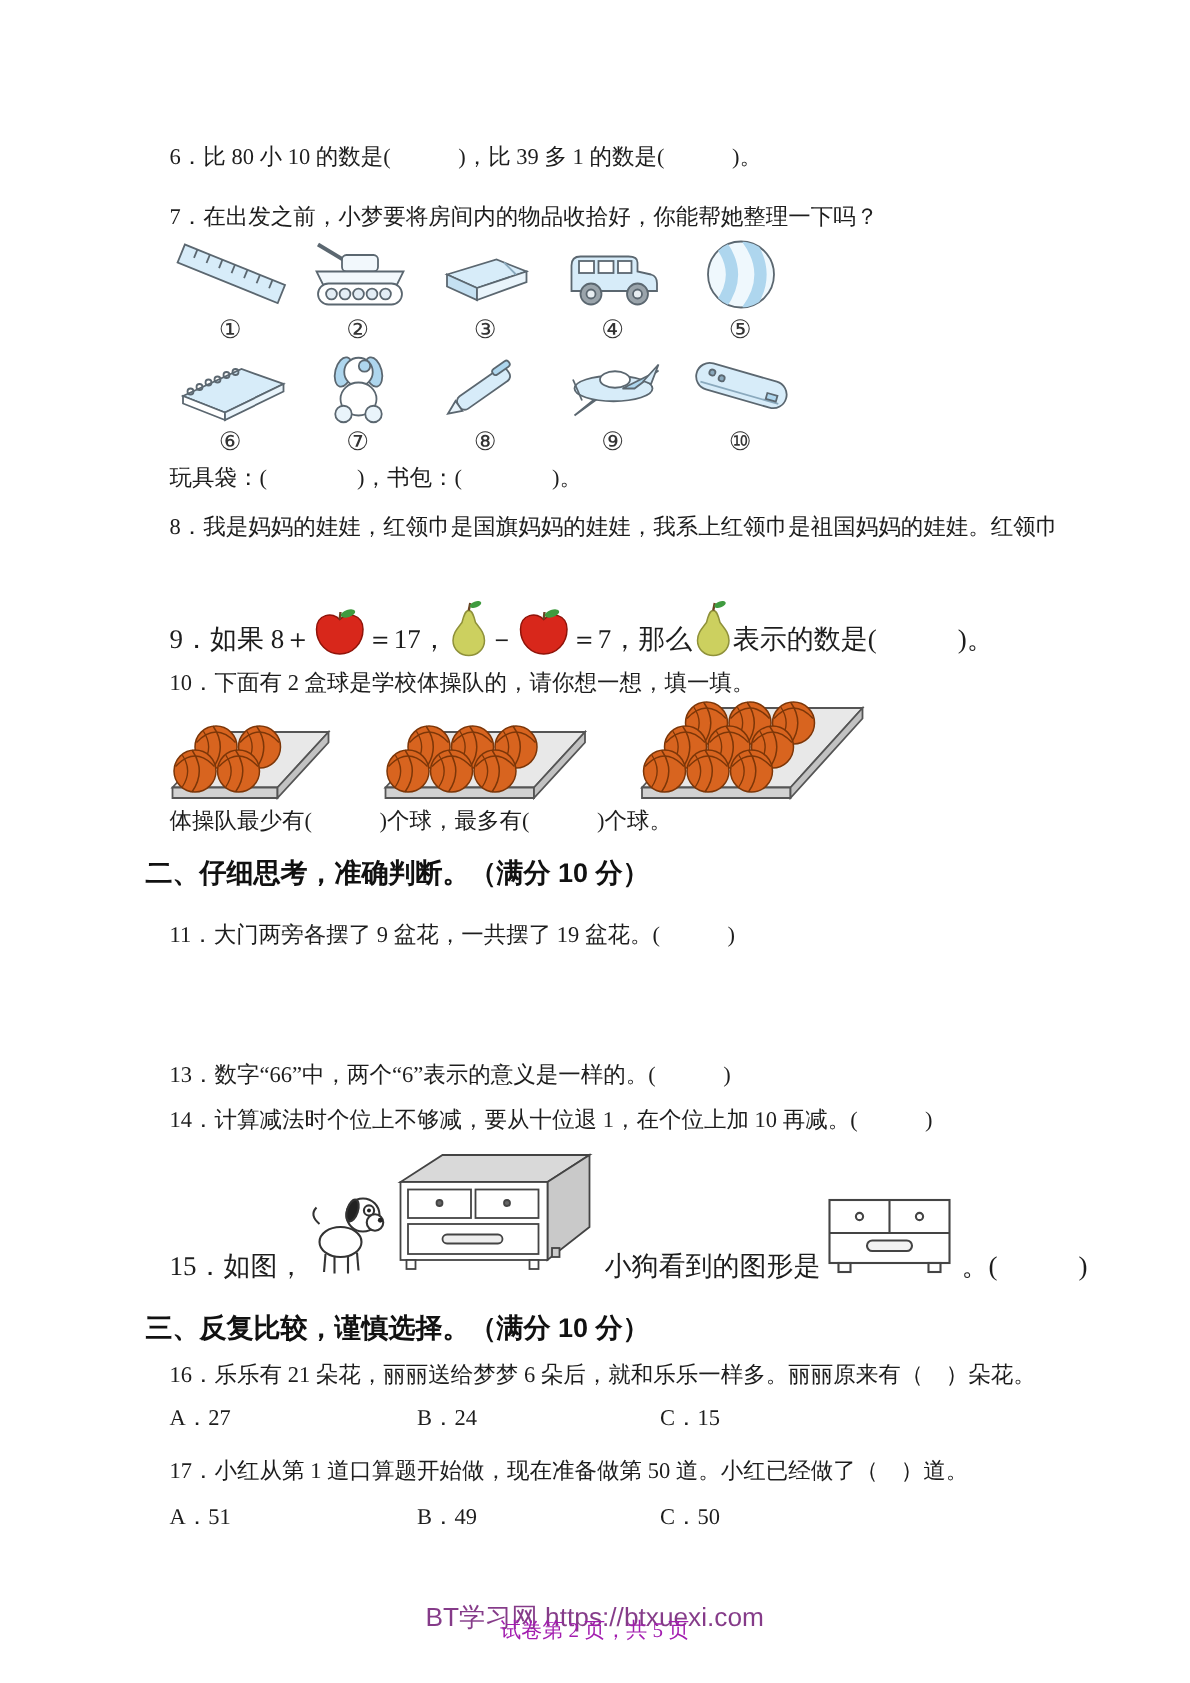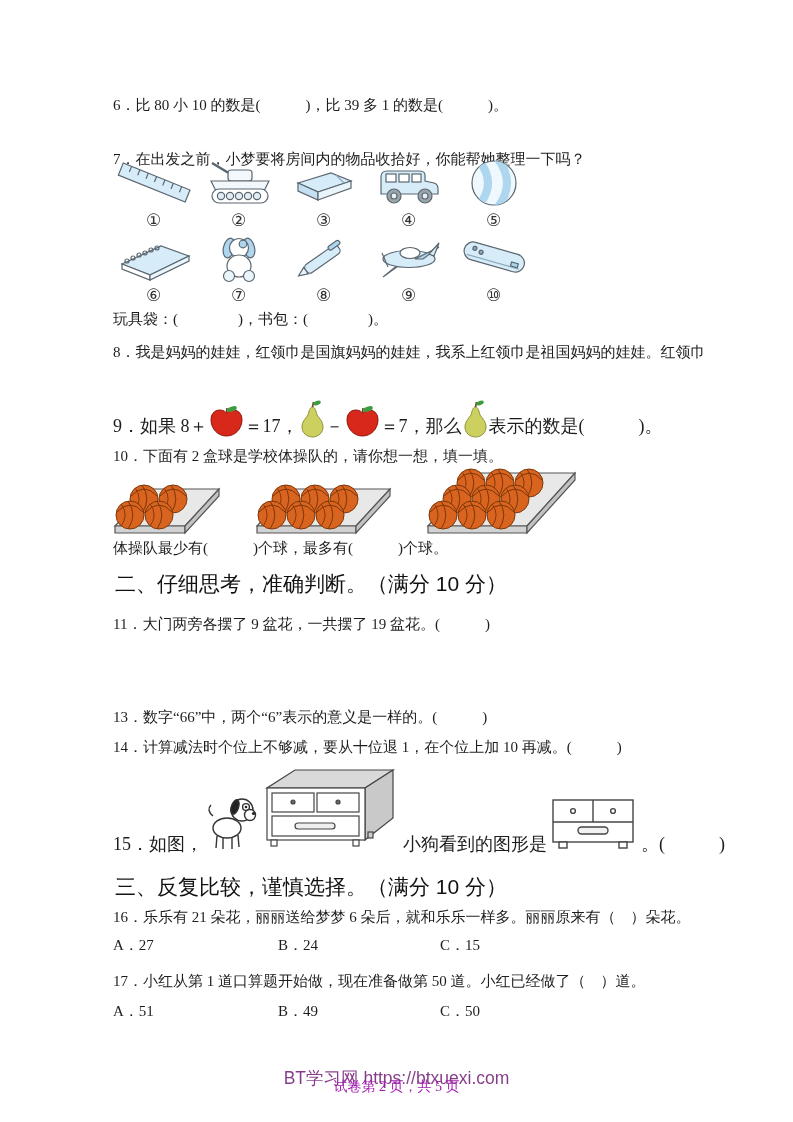--- a/index.html
+++ b/index.html
@@ -15,24 +15,24 @@
   }
   .line {
     position: absolute;
     left: 113px;
     white-space: pre;
     font-size: 15px;
     line-height: 22px;
   }
   .heading {
     position: absolute;
-    left: 115px;
+    left: 97px;
     white-space: pre;
-    font-size: 21px;
-    font-weight: normal;
+    font-size: 18px;
+    font-weight: bold;
     font-family: "Liberation Sans", sans-serif;
     color: #111;
   }
   .items-grid {
     position: absolute;
     left: 111px;
     display: flex;
     width: 425px;
   }
   .item-cell { width: 85px; text-align: center; }
@@ -94,21 +94,21 @@
     color: #a21caf;
   }
 </style>
 </head>
 <body>
 
 <div class="page">
 
   <div class="line" style="top:94px">6．比 80 小 10 的数是(　　　)，比 39 多 1 的数是(　　　)。</div>
 
-  <div class="line" style="top:148px">7．在出发之前，小梦要将房间内的物品收拾好，你能帮她整理一下吗？</div>
+  <div class="line" style="top:134px">7．在出发之前，小梦要将房间内的物品收拾好，你能帮她整理一下吗？</div>
 
   <div class="items-grid" style="top:158px">
     <div class="item-cell">
       <svg width="80" height="50" viewBox="0 0 80 50">
         <g transform="rotate(22 40 25)" stroke="#5b6770" stroke-width="1.2">
           <rect x="4" y="18" width="72" height="13" fill="#d7ecf9"></rect>
           <line x1="13" y1="18" x2="13" y2="24"></line>
             <line x1="22" y1="18" x2="22" y2="24"></line>
           <line x1="31" y1="18" x2="31" y2="24"></line>
             <line x1="40" y1="18" x2="40" y2="24"></line>

